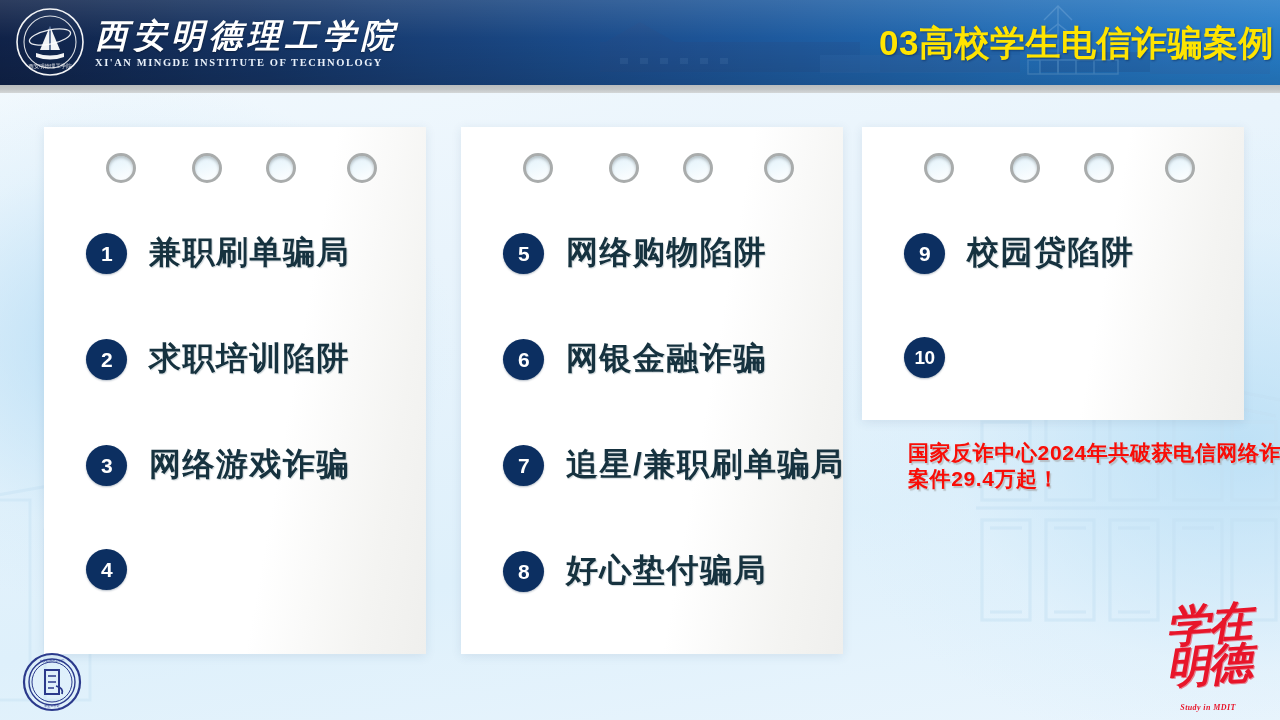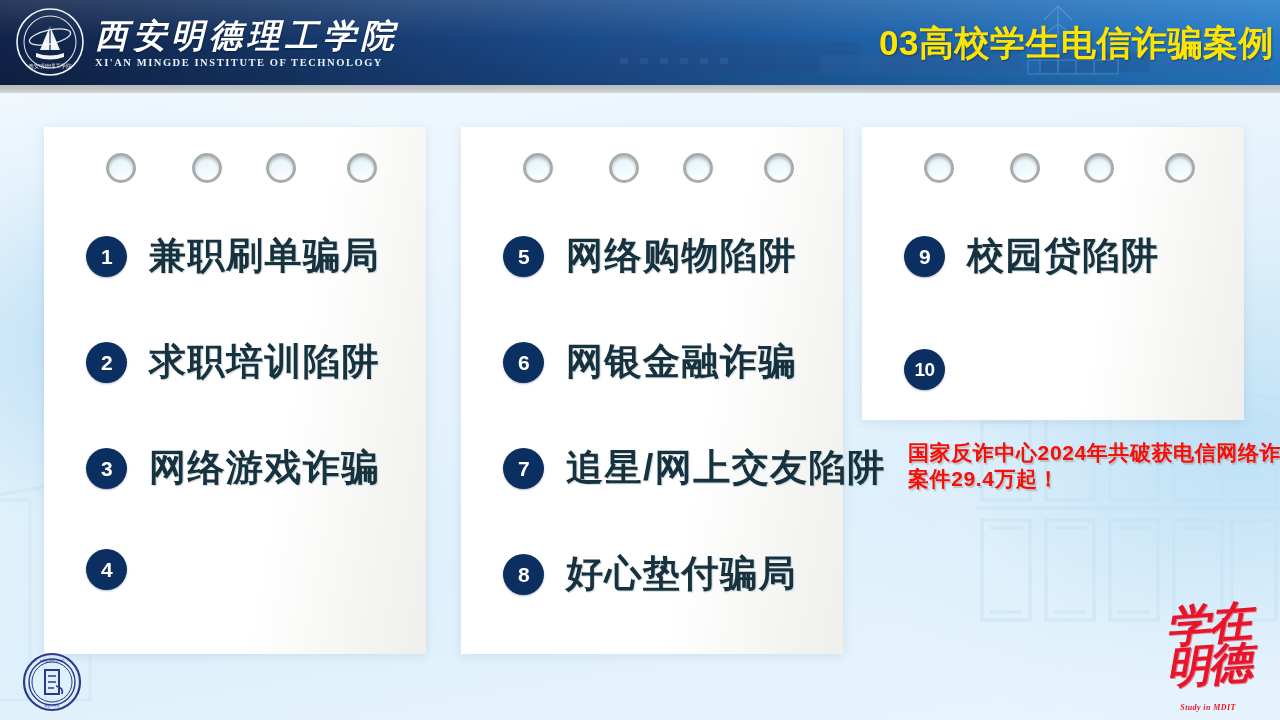--- a/index.html
+++ b/index.html
@@ -105,21 +105,21 @@
     background:#0c2f61;
     color:#ffffff;
     display:flex; align-items:center; justify-content:center;
     font-size:21px; font-weight:700; line-height:1;
     flex:0 0 auto;
     letter-spacing:-.5px;
     box-shadow:0 1px 2px rgba(10,35,70,.30);
   }
   .badge.wide { font-size:19px; }
   .item-label {
-    font-size:37px; font-weight:700; color:#16323f;
+    font-size:32px; font-weight:700; color:#16323f;
     letter-spacing:1.5px; white-space:nowrap;
     text-shadow:1px 1px 1px rgba(120,140,150,.35);
   }
 
   
   .callout {
     position:absolute; left:908px; top:440px; width:400px;
     font-size:21px; font-weight:700; color:#f90d07;
     line-height:1.23; letter-spacing:.6px;
     text-shadow:1.5px 1.5px 1px rgba(160,160,160,.55);
@@ -274,40 +274,40 @@
     <div class="item" style="top:104px">
       <div class="badge">5</div>
       <div class="item-label">网络购物陷阱</div>
     </div>
     <div class="item" style="top:210px">
       <div class="badge">6</div>
       <div class="item-label">网银金融诈骗</div>
     </div>
     <div class="item" style="top:316px">
       <div class="badge">7</div>
-      <div class="item-label">追星/网上交友陷阱</div>
+      <div class="item-label">追星/兼职刷单骗局</div>
     </div>
     <div class="item" style="top:422px">
       <div class="badge">8</div>
       <div class="item-label">好心垫付骗局</div>
     </div>
   </div>
 
   <div class="card" id="card-3">
     <div class="holes">
       <div class="hole" style="left:62px"></div>
       <div class="hole" style="left:148px"></div>
       <div class="hole" style="left:222px"></div>
       <div class="hole" style="left:303px"></div>
     </div>
     <div class="item" style="top:104px">
       <div class="badge">9</div>
       <div class="item-label">校园贷陷阱</div>
     </div>
-    <div class="item" style="top:222px">
+    <div class="item" style="top:210px">
       <div class="badge wide">10</div>
     </div>
   </div>
 
   <div class="callout">国家反诈中心2024年共破获电信网络诈骗案件29.4万起！</div>
 
   <svg class="seal-bl" viewBox="0 0 60 60">
     <circle cx="30" cy="30" r="28" fill="none" stroke="#2b3a8c" stroke-width="2.2"></circle>
     <circle cx="30" cy="30" r="23" fill="none" stroke="#2b3a8c" stroke-width="1.4"></circle>
     <circle cx="30" cy="30" r="20" fill="none" stroke="#2b3a8c" stroke-width="1"></circle>

